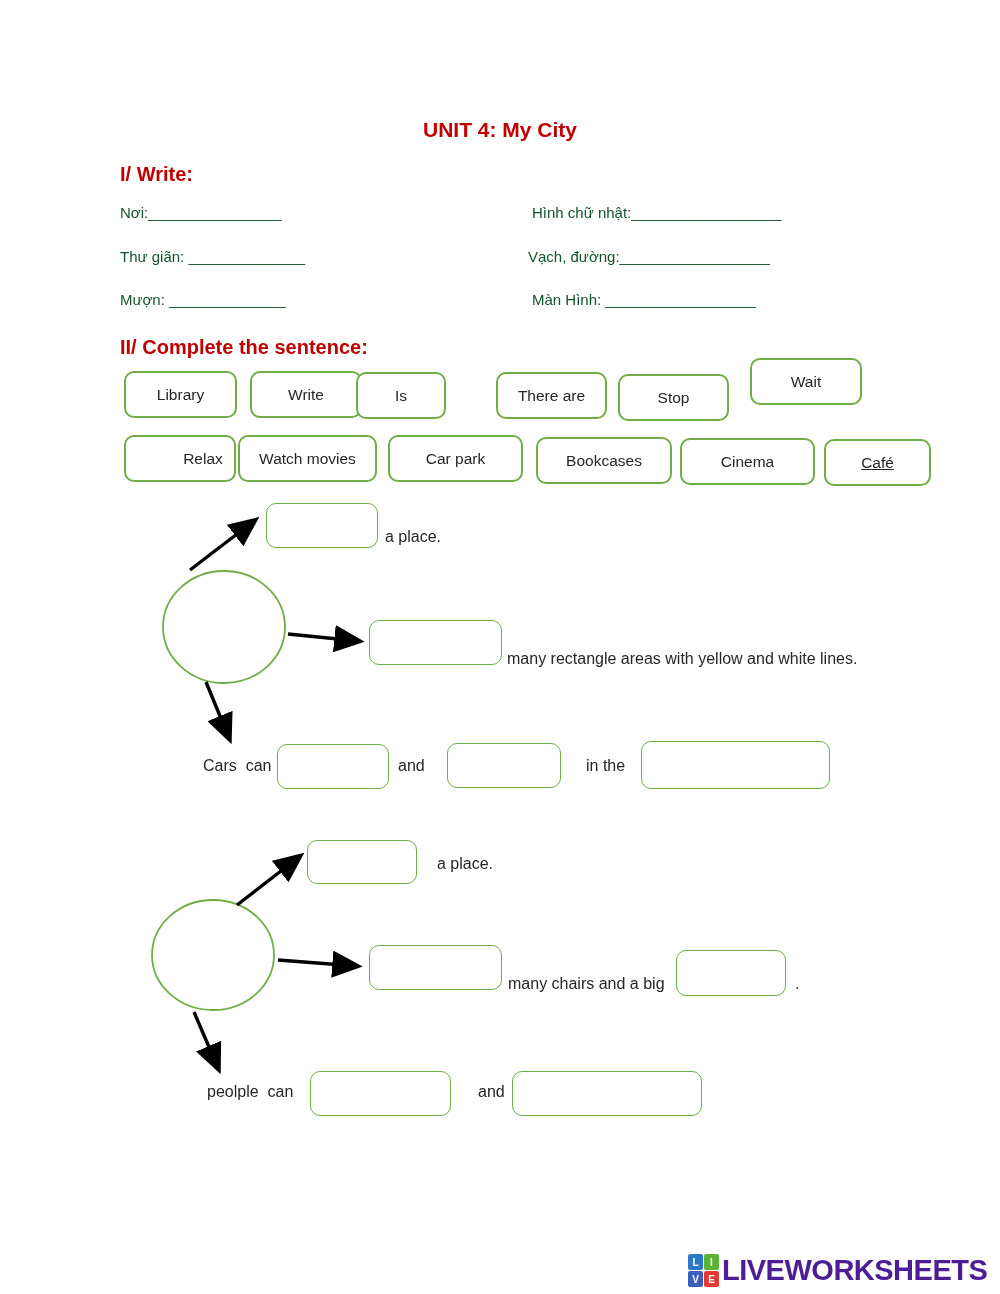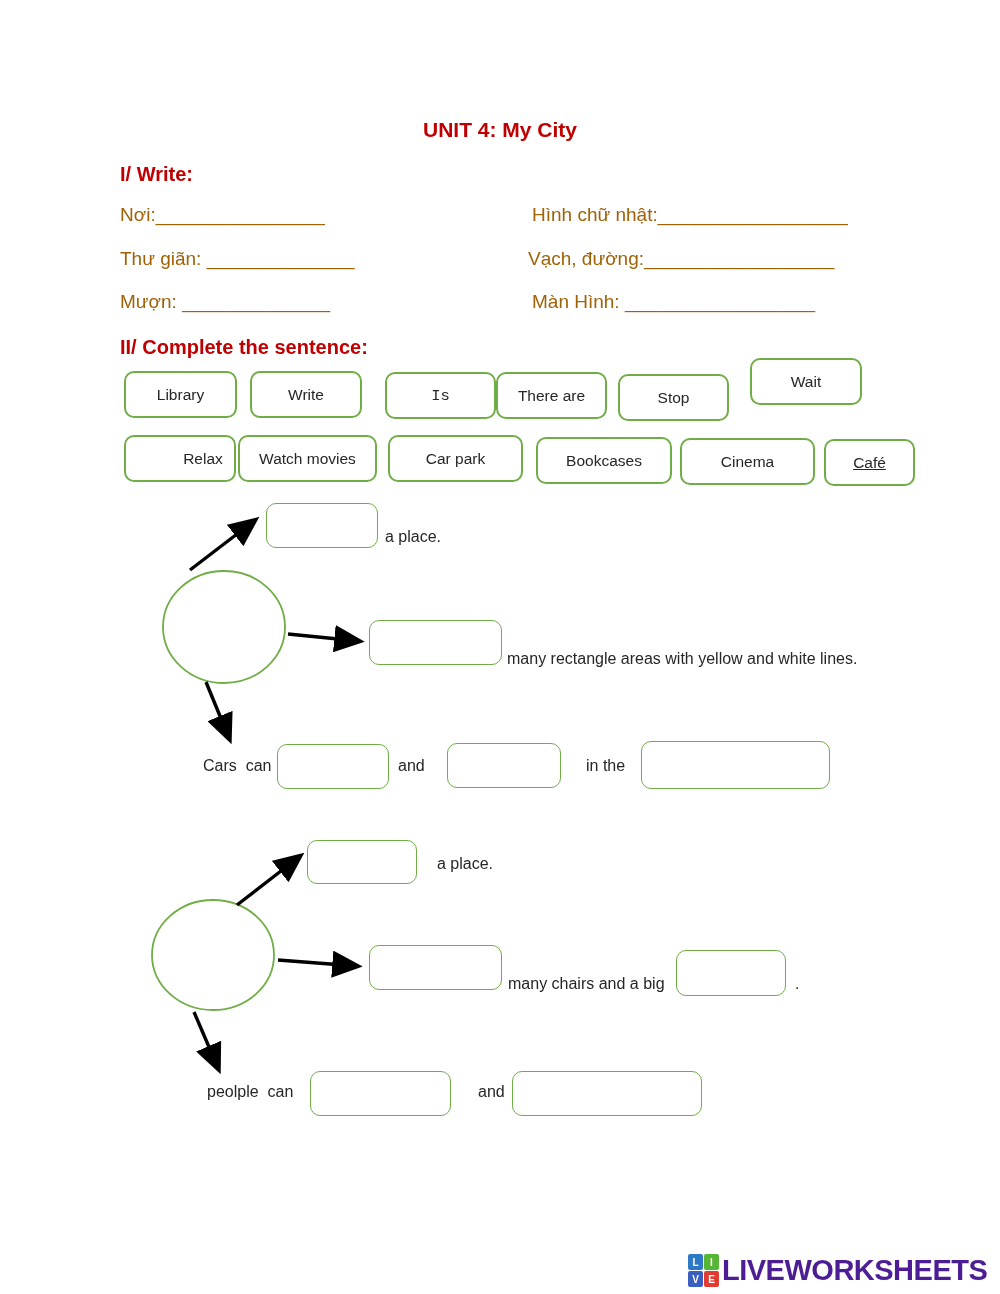--- a/index.html
+++ b/index.html
@@ -4,21 +4,21 @@
 <style>
   html,body{margin:0;padding:0;background:#fff;}
   #page{
     position:relative;width:1000px;height:1294px;background:#ffffff;
     font-family:"Liberation Sans", sans-serif;color:#262626;overflow:hidden;
   }
   .abs{position:absolute;}
   
   .title{left:0;top:118px;width:1000px;text-align:center;font-size:21px;font-weight:bold;color:#c00000;}
   .h-red{font-size:20px;font-weight:bold;color:#c00000;}
-  .vocab{font-size:19px;color:#a16207;white-space:pre;}
+  .vocab{font-size:15px;color:#14532d;white-space:pre;}
   
   .wbox{
     position:absolute;height:47px;border:2px solid #70ad47;border-radius:10px;
     background:#fff;display:flex;align-items:center;justify-content:center;
     font-size:15.5px;color:#262626;box-sizing:border-box;
   }
   .blank{
     position:absolute;border:1.6px solid #70ad47;border-radius:10px;background:#fff;
     box-sizing:border-box;
   }
@@ -42,31 +42,31 @@
   <div class="abs vocab" style="left:532px;top:204px;">Hình chữ nhật:__________________</div>
   <div class="abs vocab" style="left:120px;top:248px;">Thư giãn: ______________</div>
   <div class="abs vocab" style="left:528px;top:248px;">Vạch, đường:__________________</div>
   <div class="abs vocab" style="left:120px;top:291px;">Mượn: ______________</div>
   <div class="abs vocab" style="left:532px;top:291px;">Màn Hình: __________________</div>
 
   <div class="abs h-red" style="left:120px;top:336px;">II/ Complete the sentence:</div>
 
   <div class="wbox" style="left:124px;top:371px;width:113px;">Library</div>
   <div class="wbox" style="left:250px;top:371px;width:112px;">Write</div>
-  <div class="wbox" style="left:385px;top:372px;width:111px;font-family:Liberation Mono, monospace;">Is</div>
+  <div class="wbox" style="left:356px;top:372px;width:90px;">Is</div>
   <div class="wbox" style="left:496px;top:372px;width:111px;">There are</div>
   <div class="wbox" style="left:618px;top:374px;width:111px;">Stop</div>
   <div class="wbox" style="left:750px;top:358px;width:112px;">Wait</div>
 
   <div class="wbox" style="left:124px;top:435px;width:112px;padding-left:46px;">Relax</div>
   <div class="wbox" style="left:238px;top:435px;width:139px;">Watch movies</div>
   <div class="wbox" style="left:388px;top:435px;width:135px;">Car park</div>
   <div class="wbox" style="left:536px;top:437px;width:136px;">Bookcases</div>
   <div class="wbox" style="left:680px;top:438px;width:135px;">Cinema</div>
-  <div class="wbox" style="left:824px;top:439px;width:91px;text-decoration:underline;">Café</div>
+  <div class="wbox" style="left:824px;top:439px;width:107px;text-decoration:underline;">Café</div>
 
   <svg class="abs" style="left:0;top:0;" width="1000" height="1294" viewBox="0 0 1000 1294">
     <defs>
       <marker id="ah" markerWidth="9" markerHeight="8" refX="7" refY="4" orient="auto">
         <polygon points="0,0 9,4 0,8" fill="#000"></polygon>
       </marker>
     </defs>
     <ellipse cx="224" cy="627" rx="61" ry="56" fill="#fff" stroke="#70ad47" stroke-width="1.8"></ellipse>
     <line x1="190" y1="570" x2="254" y2="521" stroke="#000" stroke-width="3.4" marker-end="url(#ah)"></line>
     <line x1="288" y1="634" x2="358" y2="641" stroke="#000" stroke-width="3.4" marker-end="url(#ah)"></line>

